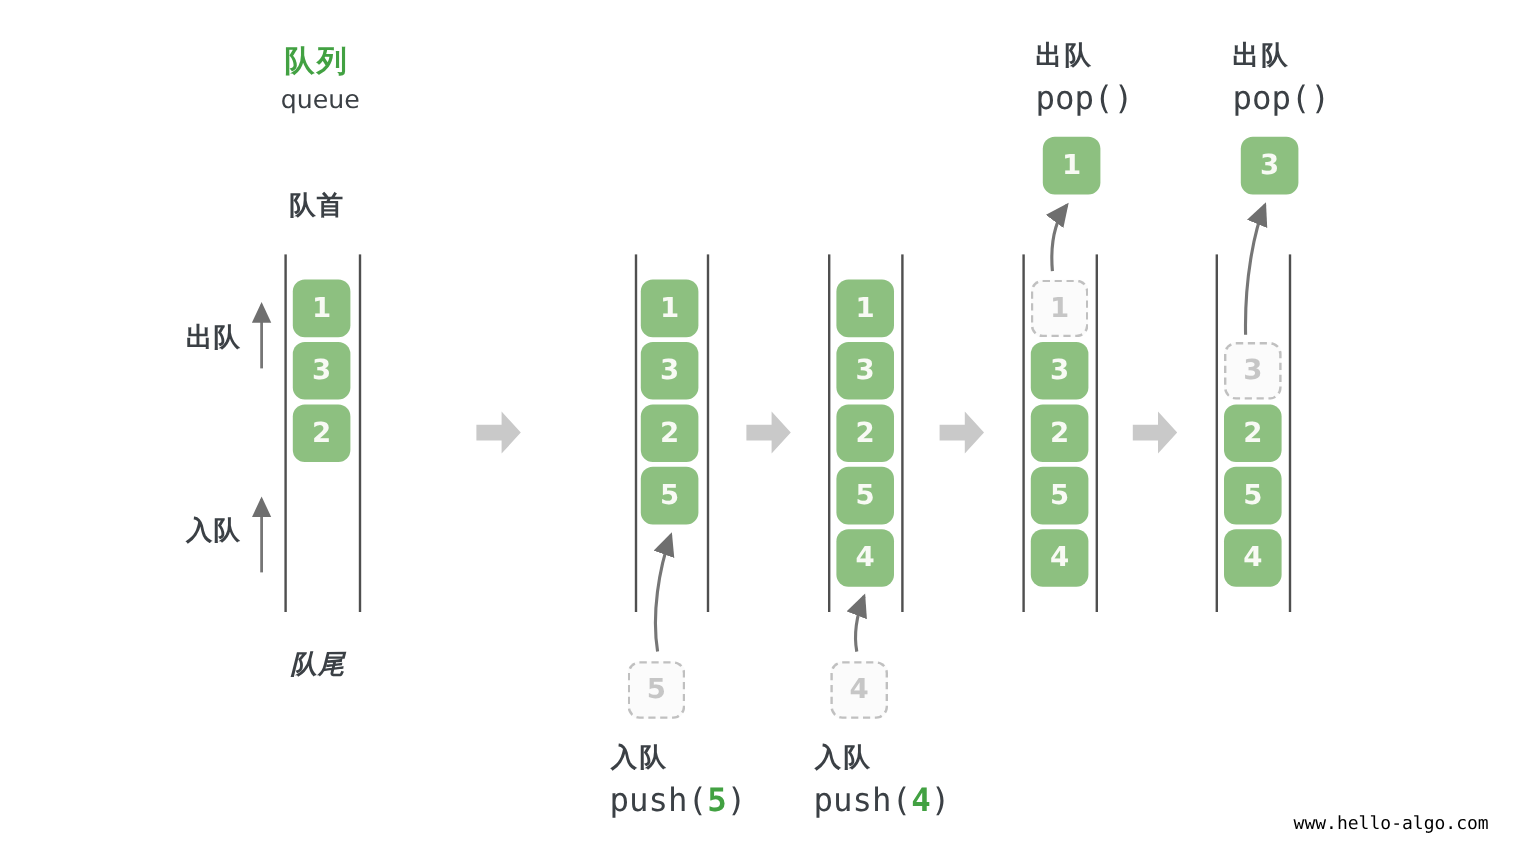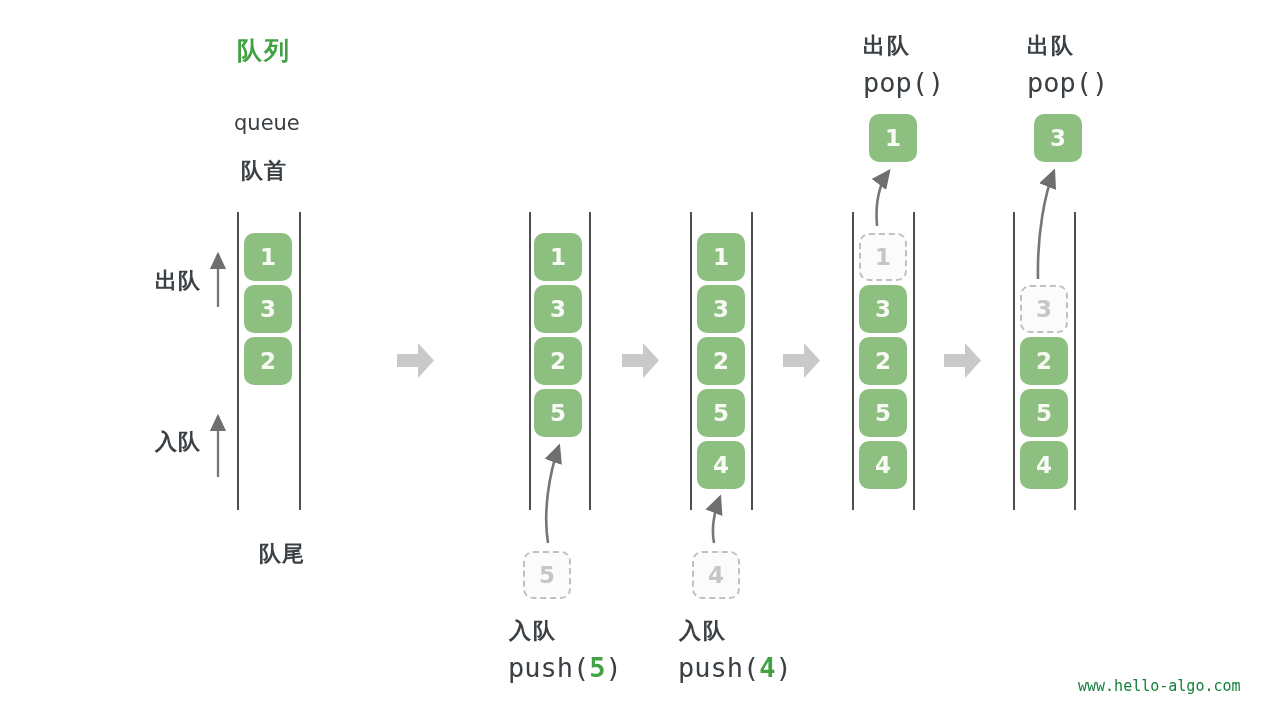--- a/index.html
+++ b/index.html
@@ -23,21 +23,21 @@
     display:flex;align-items:center;justify-content:center;
     color:#c6c6c6;font-size:23px;font-weight:700;
   }
   .zh{font-weight:700;font-size:22px;color:#3b4045;letter-spacing:1px;}
   .title-zh{font-weight:700;font-size:25px;color:#42a142;letter-spacing:2px;}
   .title-en{font-size:21px;color:#3b4045;}
   .mono{font-family:"DejaVu Sans Mono","Liberation Mono",monospace;font-size:27px;color:#3b4045;}
   .mono .arg{color:#42a142;font-weight:700;}
   .watermark{
     font-family:"DejaVu Sans Mono","Liberation Mono",monospace;
-    font-size:15px;color:#15803d;
+    font-size:15px;color:#000000;
   }
   svg.overlay{position:absolute;left:0;top:0;pointer-events:none;}
 </style>
 </head>
 <body>
 
 <div class="canvas">
 
   <svg class="overlay" width="1280" height="720" viewBox="0 0 1280 720">
     <defs>
@@ -60,24 +60,24 @@
 
     <g fill="#c9c9c9">
       <polygon points="0,13 21,13 21,2 37,19.5 21,37 21,26 0,26" transform="translate(397,341)"></polygon>
       <polygon points="0,13 21,13 21,2 37,19.5 21,37 21,26 0,26" transform="translate(622,341)"></polygon>
       <polygon points="0,13 21,13 21,2 37,19.5 21,37 21,26 0,26" transform="translate(783,341)"></polygon>
       <polygon points="0,13 21,13 21,2 37,19.5 21,37 21,26 0,26" transform="translate(944,341)"></polygon>
     </g>
   </svg>
 
   <div class="abs title-zh" style="left:237px;top:34px;">队列</div>
-  <div class="abs title-en" style="left:234px;top:71px;margin-top:40px;">queue</div>
+  <div class="abs title-en" style="left:234px;top:71px;">queue</div>
 
   <div class="abs zh" style="left:241px;top:156px;text-align:center;">队首</div>
-  <div class="abs zh" style="left:259px;top:539px;">队尾</div>
+  <div class="abs zh" style="left:242px;top:539px;font-style:italic;">队尾</div>
   <div class="abs zh" style="left:155px;top:266px;">出队</div>
   <div class="abs zh" style="left:155px;top:427px;">入队</div>
 
   <div class="vline" style="left:237px;"></div>
   <div class="vline" style="left:299px;"></div>
   <div class="cell" style="left:244px;top:233px;">1</div>
   <div class="cell" style="left:244px;top:285px;">3</div>
   <div class="cell" style="left:244px;top:337px;">2</div>
 
   <div class="vline" style="left:529px;"></div>

